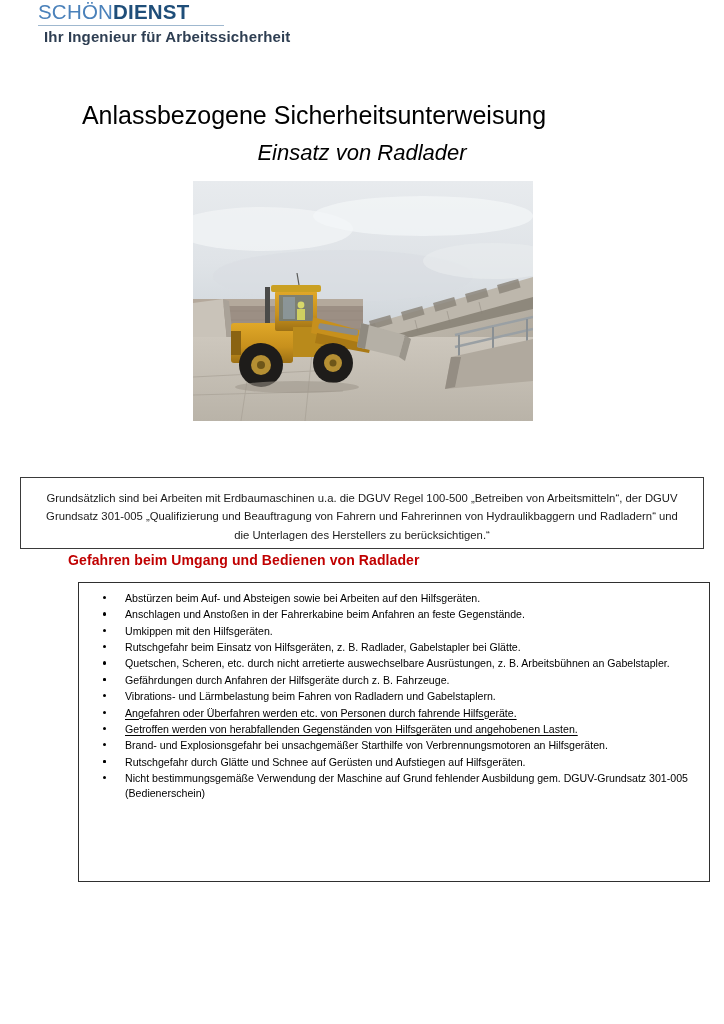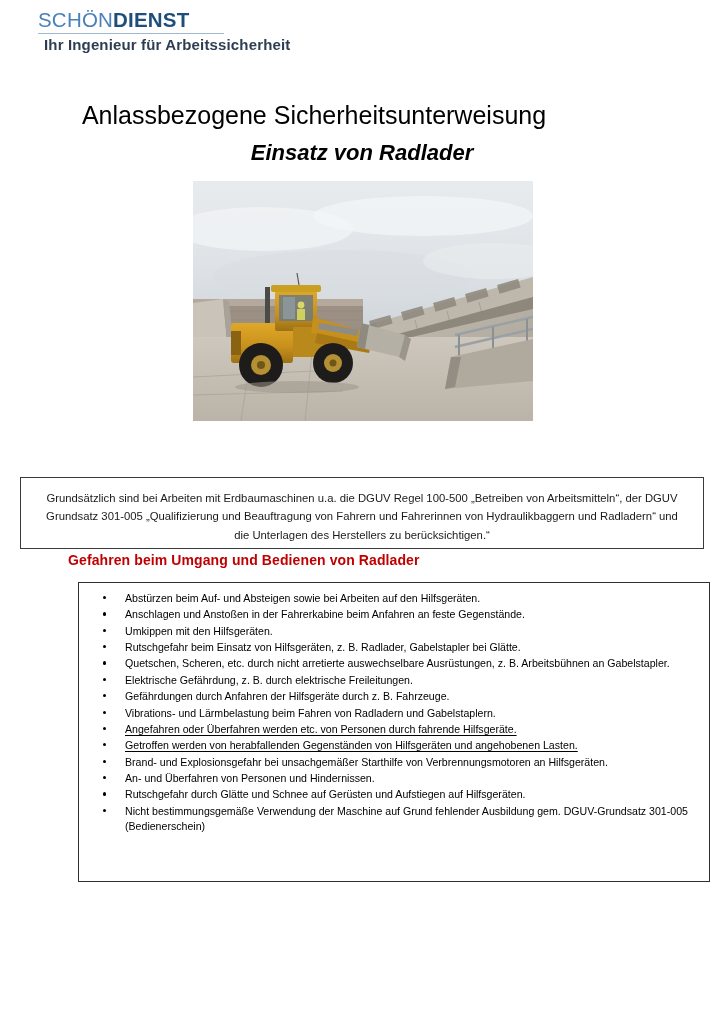--- a/index.html
+++ b/index.html
@@ -13,21 +13,21 @@
     position: relative;
     font-family: "Liberation Sans", sans-serif;
     color: #000000;
     overflow: hidden;
   }
 
   
   #logo-block {
     position: absolute;
     left: 38px;
-    top: 10px;
+    top: 2px;
     width: 186px;
   }
   #logo-wordmark {
     font-size: 20.5px;
     letter-spacing: 0.2px;
     line-height: 1.0;
     white-space: nowrap;
   }
   #logo-word-schoen {
     color: #4a81ba;
@@ -63,21 +63,21 @@
     line-height: 1.25;
   }
   #doc-subtitle {
     position: absolute;
     left: 0;
     top: 140px;
     width: 724px;
     text-align: center;
     font-size: 22px;
     font-style: italic;
-    font-weight: 700;
+    font-weight: 400;
   }
 
   
   #photo {
     position: absolute;
     left: 193px;
     top: 181px;
     width: 340px;
     height: 240px;
     overflow: hidden;
@@ -300,23 +300,23 @@
 
 <div id="hazards-heading">Gefahren beim Umgang und Bedienen von Radlader</div>
 
 <div id="hazards-box">
   <ul id="hazards-list">
       <li><span class="bullet-dot"></span><span class="li-text">Abstürzen beim Auf- und Absteigen sowie bei Arbeiten auf den Hilfsgeräten.</span></li>
       <li><span class="bullet-dot"></span><span class="li-text">Anschlagen und Anstoßen in der Fahrerkabine beim Anfahren an feste Gegenstände.</span></li>
       <li><span class="bullet-dot"></span><span class="li-text">Umkippen mit den Hilfsgeräten.</span></li>
       <li><span class="bullet-dot"></span><span class="li-text">Rutschgefahr beim Einsatz von Hilfsgeräten, z. B. Radlader, Gabelstapler bei Glätte.</span></li>
       <li><span class="bullet-dot"></span><span class="li-text">Quetschen, Scheren, etc. durch nicht arretierte auswechselbare Ausrüstungen, z. B. Arbeitsbühnen an Gabelstapler.</span></li>
-      <li><span class="bullet-dot"></span><span class="li-text">Elektrische Gefährdung, z. B. durch elektrische Freileitungen.</span></li>
+      <li><span class="bullet-dot"></span></li>
       <li><span class="bullet-dot"></span><span class="li-text">Gefährdungen durch Anfahren der Hilfsgeräte durch z. B. Fahrzeuge.</span></li>
       <li><span class="bullet-dot"></span><span class="li-text">Vibrations- und Lärmbelastung beim Fahren von Radladern und Gabelstaplern.</span></li>
       <li class="underlined"><span class="bullet-dot"></span><span class="li-text">Angefahren oder Überfahren werden etc. von Personen durch fahrende Hilfsgeräte.</span></li>
       <li class="underlined"><span class="bullet-dot"></span><span class="li-text">Getroffen werden von herabfallenden Gegenständen von Hilfsgeräten und angehobenen Lasten.</span></li>
       <li><span class="bullet-dot"></span><span class="li-text">Brand- und Explosionsgefahr bei unsachgemäßer Starthilfe von Verbrennungsmotoren an Hilfsgeräten.</span></li>
-      <li><span class="bullet-dot"></span><span class="li-text">An- und Überfahren von Personen und Hindernissen.</span></li>
+      <li><span class="bullet-dot"></span></li>
       <li><span class="bullet-dot"></span><span class="li-text">Rutschgefahr durch Glätte und Schnee auf Gerüsten und Aufstiegen auf Hilfsgeräten.</span></li>
       <li><span class="bullet-dot"></span><span class="li-text">Nicht bestimmungsgemäße Verwendung der Maschine auf Grund fehlender Ausbildung gem. DGUV-Grundsatz 301-005 (Bedienerschein)</span></li>
     </ul>
 </div>
 
 </body></html>

